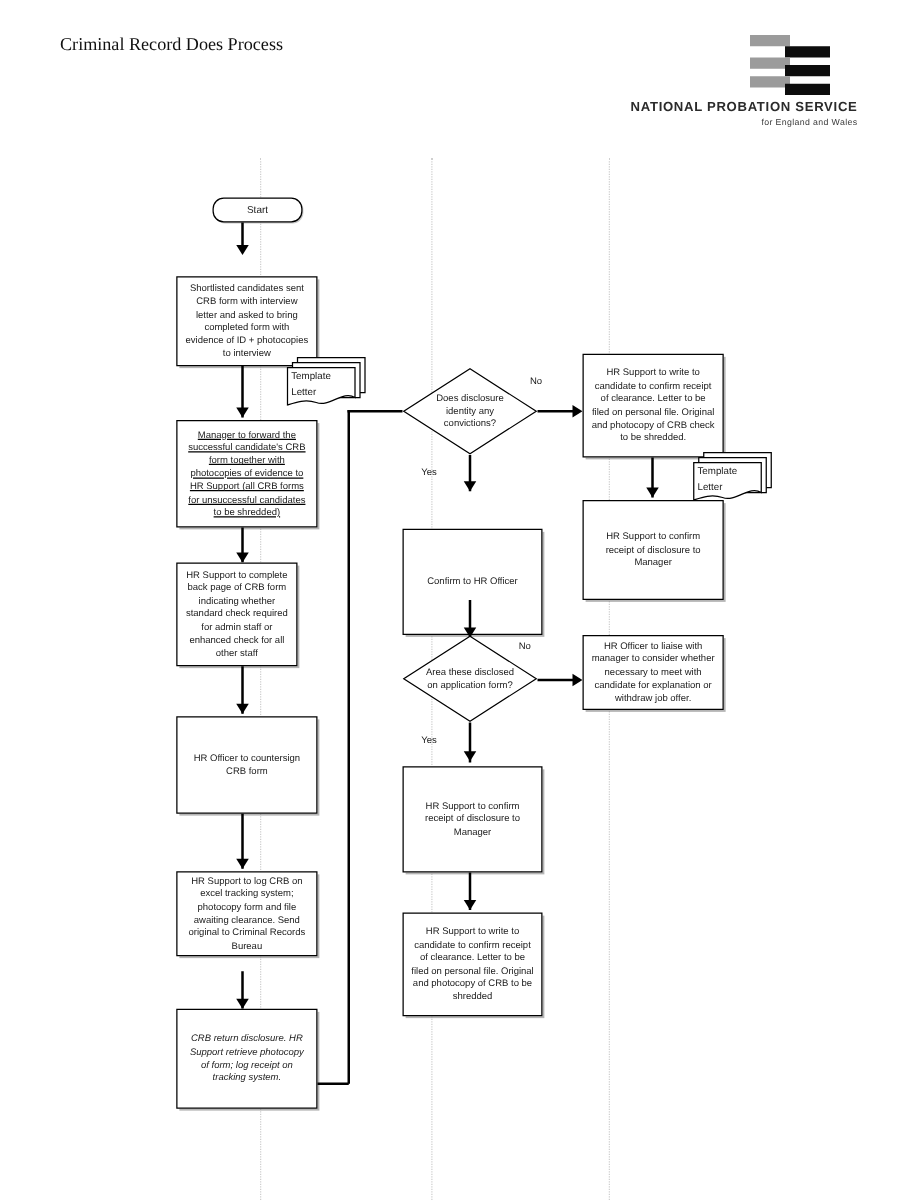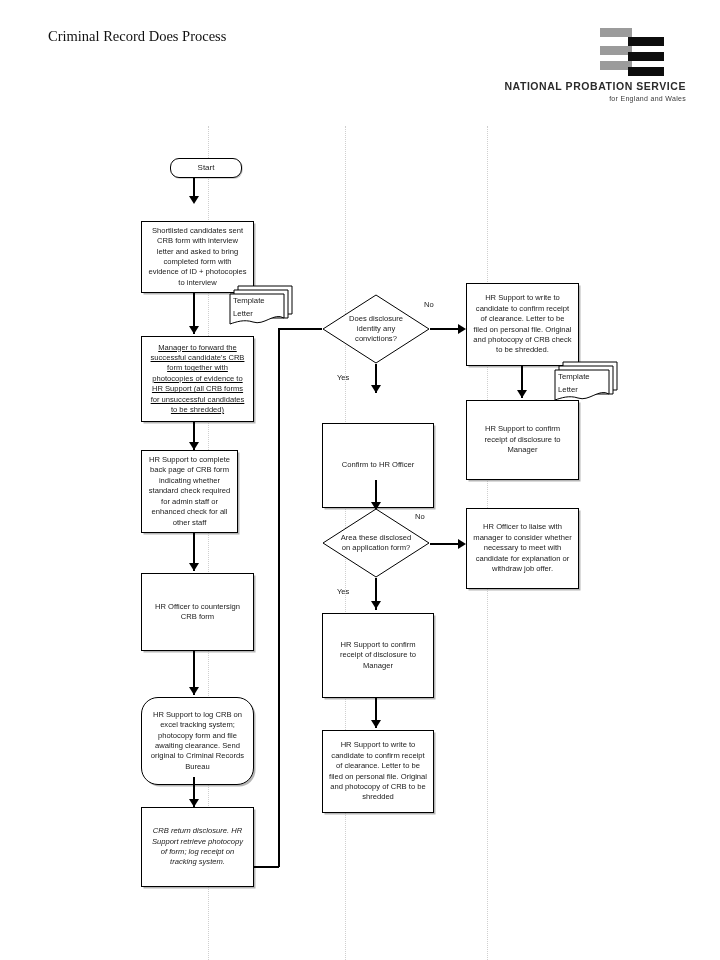--- a/index.html
+++ b/index.html
@@ -113,21 +113,21 @@
 <div class="line vline" style="left:193px;top:533px;height:38px;"></div>
 <div class="arrow-d" style="left:189px;top:563px;"></div>
 
 <div class="node" style="left:141px;top:573px;width:113px;height:78px;">
   <div class="txt">HR Officer to countersign CRB form</div>
 </div>
 
 <div class="line vline" style="left:193px;top:651px;height:44px;"></div>
 <div class="arrow-d" style="left:189px;top:687px;"></div>
 
-<div class="node" style="left:141px;top:697px;width:113px;height:88px;border-radius:17px;">
+<div class="node" style="left:141px;top:697px;width:113px;height:68px;">
   <div class="txt">HR Support to log CRB on excel tracking system; photocopy form and file awaiting clearance.  Send original to Criminal Records Bureau</div>
 </div>
 
 <div class="line vline" style="left:193px;top:777px;height:30px;"></div>
 <div class="arrow-d" style="left:189px;top:799px;"></div>
 
 <div class="node" style="left:141px;top:807px;width:113px;height:80px;font-style:italic;">
   <div class="txt">CRB return disclosure.  HR Support retrieve photocopy of form; log receipt on tracking system.</div>
 </div>
 
@@ -211,15 +211,15 @@
     <path d="M6 12 H60 V36 C50 30 40 44 29 40 C20 37 12 40 6 42 Z" fill="#fff" stroke="#000" stroke-width="1"></path>
   </svg>
   <div class="dl" style="left:9px;top:13px;">Template</div>
   <div class="dl" style="left:9px;top:26px;">Letter</div>
 </div>
 
 <div class="node" style="left:466px;top:400px;width:113px;height:80px;">
   <div class="txt">HR Support to confirm receipt of disclosure to Manager</div>
 </div>
 
-<div class="node" style="left:466px;top:508px;width:113px;height:81px;">
+<div class="node" style="left:466px;top:508px;width:113px;height:60px;">
   <div class="txt">HR Officer to liaise with manager to consider whether necessary to meet with candidate for explanation or withdraw job offer.</div>
 </div>
 
 </body></html>

